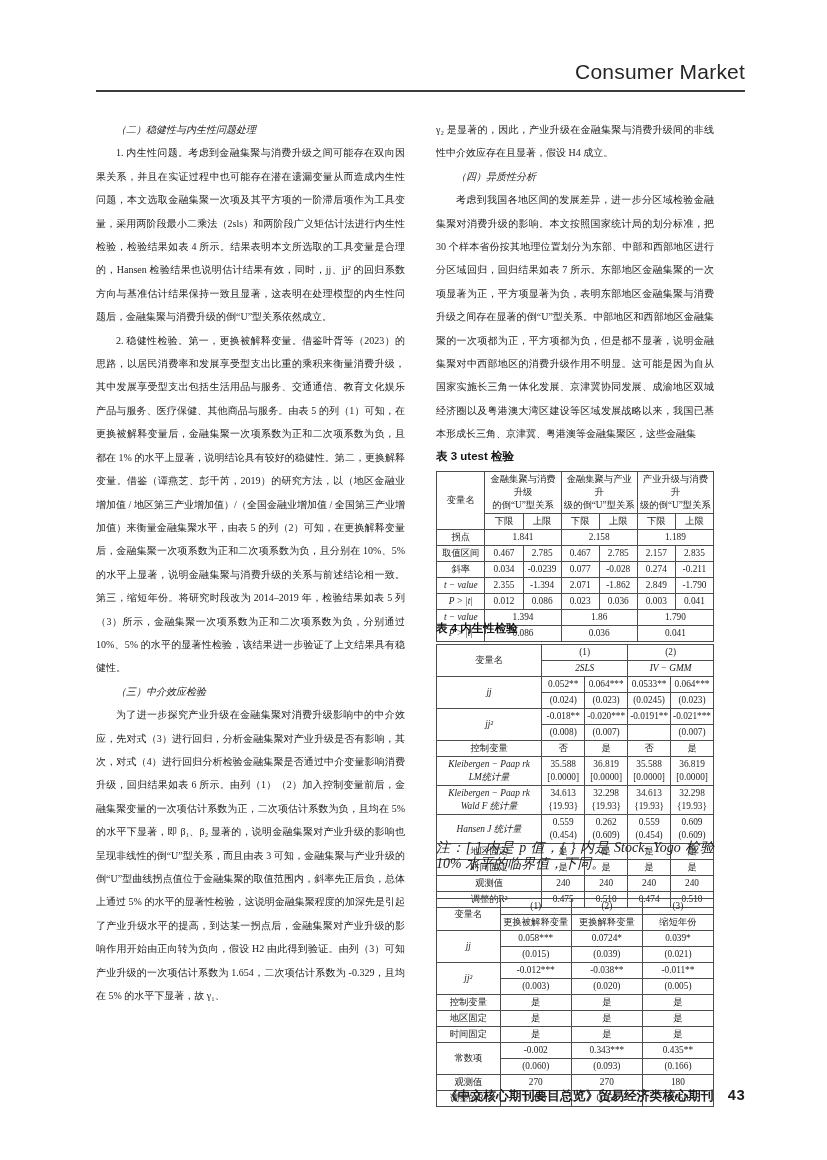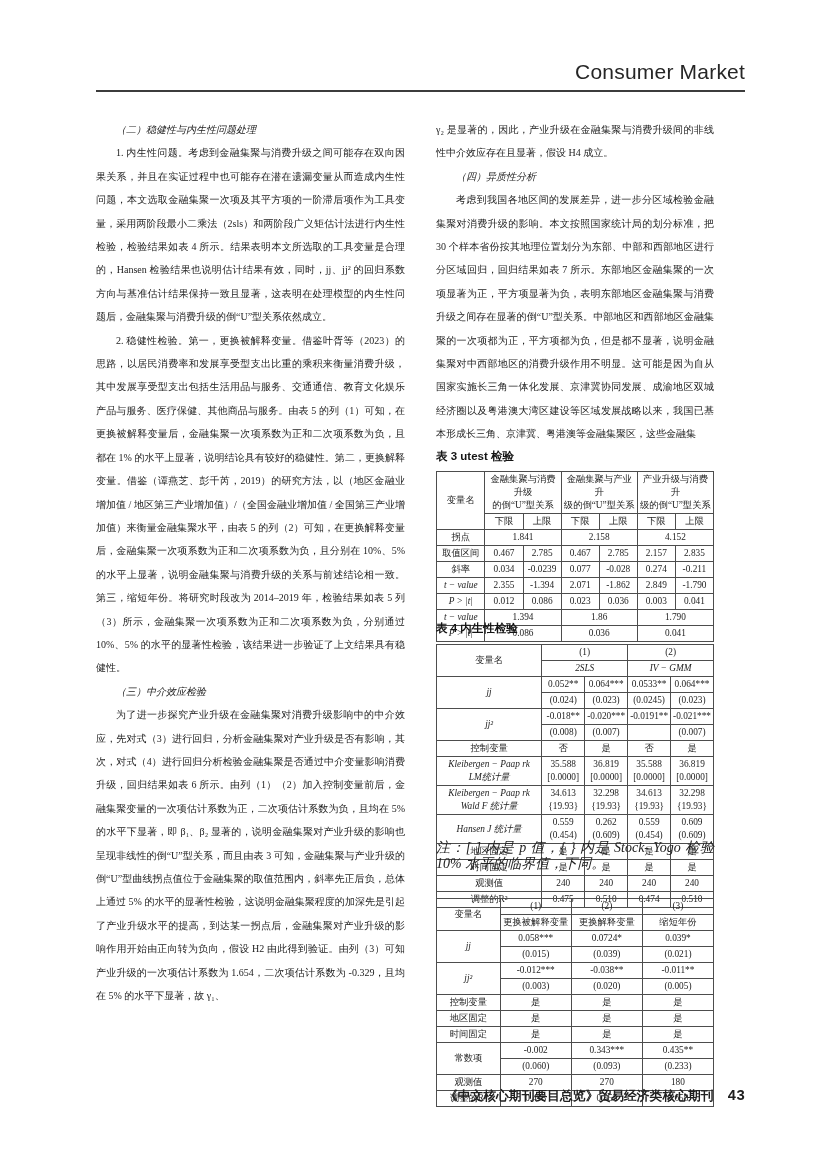--- a/index.html
+++ b/index.html
@@ -81,21 +81,21 @@
               <td>上限</td>
               <td>下限</td>
               <td>上限</td>
               <td>下限</td>
               <td>上限</td>
             </tr>
             <tr>
               <td>拐点</td>
               <td colspan="2">1.841</td>
               <td colspan="2">2.158</td>
-              <td colspan="2">4.152</td>
+              <td colspan="2">1.189</td>
             </tr>
             <tr>
               <td>取值区间</td>
               <td>0.467</td>
               <td>2.785</td>
               <td>0.467</td>
               <td>2.785</td>
               <td>2.157</td>
               <td>2.835</td>
             </tr>
@@ -326,21 +326,21 @@
             </tr>
             <tr>
               <td rowspan="2">常数项</td>
               <td>-0.002</td>
               <td>0.343***</td>
               <td>0.435**</td>
             </tr>
             <tr>
               <td>(0.060)</td>
               <td>(0.093)</td>
-              <td>(0.233)</td>
+              <td>(0.166)</td>
             </tr>
             <tr>
               <td>观测值</td>
               <td>270</td>
               <td>270</td>
               <td>180</td>
             </tr>
             <tr>
               <td>调整的R²</td>
               <td>0.473</td>

